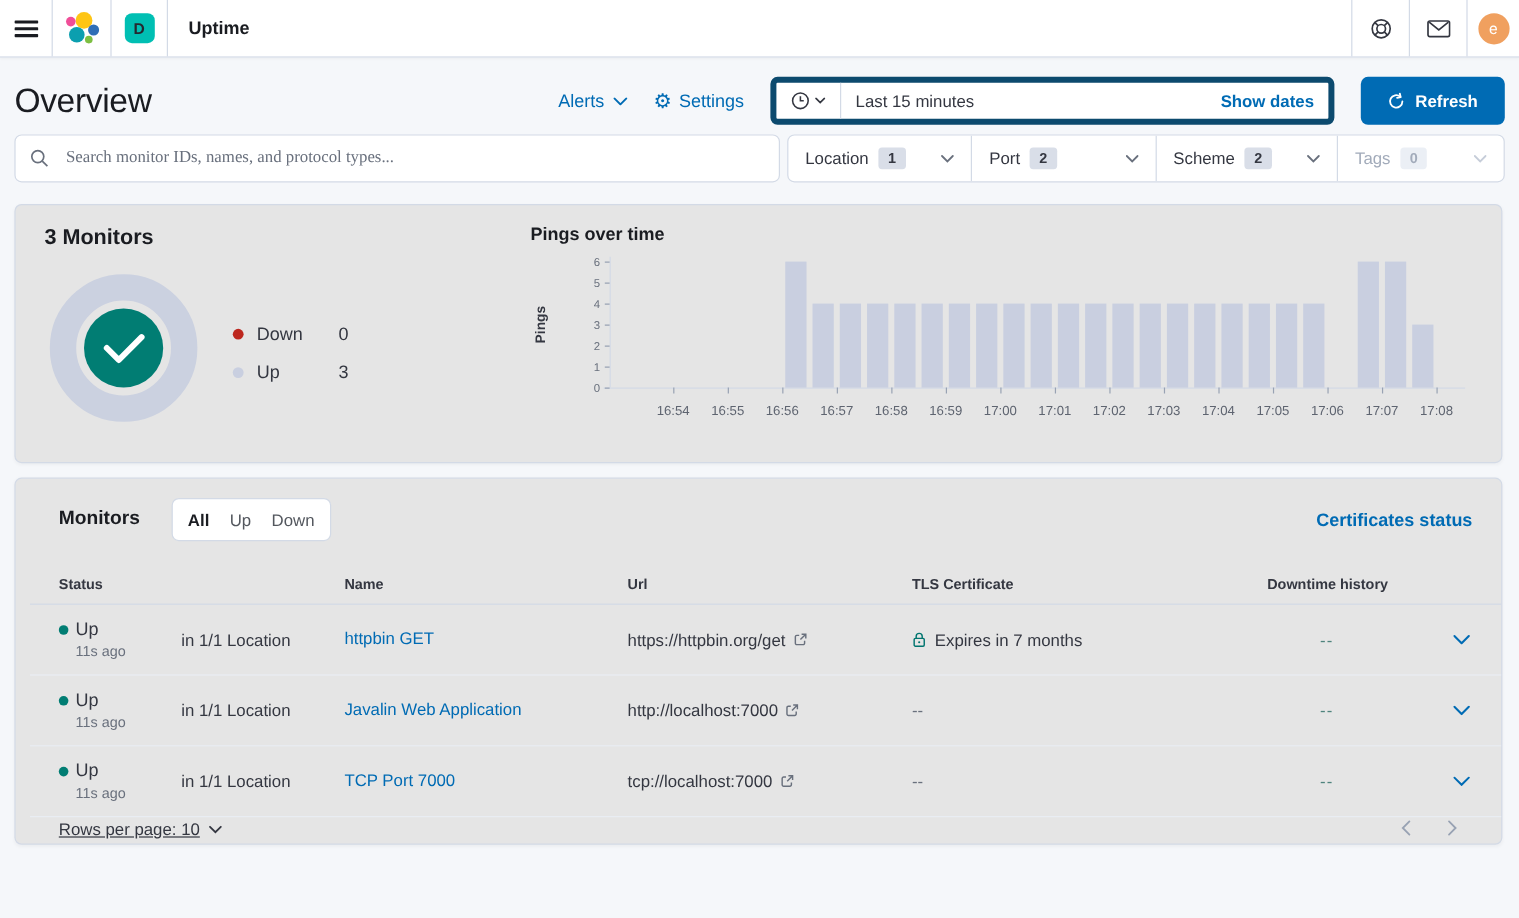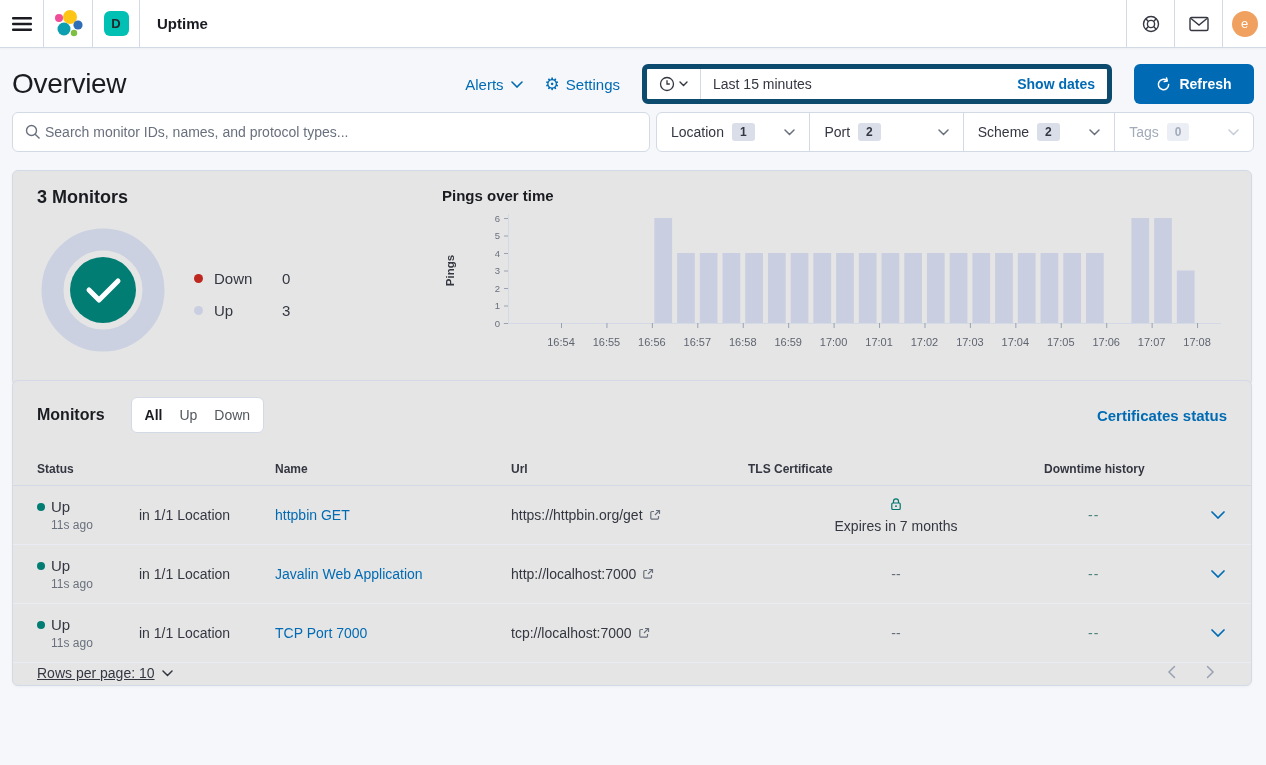--- a/index.html
+++ b/index.html
@@ -43,41 +43,41 @@
   .tp-text { flex:1; padding-left:12px; font-size:14px; color:#343741; cursor:pointer; }
   .tp-showdates { padding-right:12px; font-size:14px; font-weight:600; }
 
   .refresh-btn { width:120px; height:40px; background:#006BB4; border:none; border-radius:6px;
     color:#FFF; font-size:14px; font-weight:600; display:flex; align-items:center;
     justify-content:center; gap:8px; cursor:pointer; font-family:inherit; }
 
   
   .search-row { position:absolute; top:112px; left:12px; right:12px; height:40px; display:flex; gap:6px; }
   .search-box { flex:1; background:#FFF; border:1px solid #D3DAE6; border-radius:6px;
-    display:flex; align-items:center; padding:0 12px; gap:4px; }
+    display:flex; align-items:center; padding:0 12px; gap:14px;font-family:Liberation Serif, serif; }
   .search-box input { border:none; outline:none; flex:1; font-size:14px; color:#343741;
     font-family:inherit; background:transparent; }
   .search-box input::placeholder { color:#69707D; }
   .filter-group { width:598px; background:#FFF; border:1px solid #D3DAE6; border-radius:6px;
     display:flex; overflow:hidden; }
   .filter-btn { display:flex; align-items:center; padding:0 14px; gap:8px; cursor:pointer;
     border-right:1px solid #D3DAE6; font-size:14px; color:#343741; }
   .filter-btn:nth-child(1){ width:157px; } .filter-btn:nth-child(2){ width:157px; }
   .filter-btn:nth-child(3){ width:155px; } .filter-btn:nth-child(4){ width:141px; border-right:none; }
   .filter-btn .chev { margin-left:auto; }
   .count-badge { background:#D9DEE8; border-radius:3px; font-size:12px; font-weight:600;
     padding:2px 8px; color:#343741; }
   .filter-btn.disabled { color:#A2ABBA; cursor:default; }
   .filter-btn.disabled .count-badge { background:#EBEFF5; color:#A2ABBA; }
 
   
   .panel { position:absolute; left:12px; right:14px; background:#e5e5e5;
     border:1px solid #D3DAE6; border-radius:6px; box-shadow:0 1px 3px rgba(0,0,0,.04); }
   .summary-panel { top:170px; height:216px; }
-  .monitors-panel { top:380px; height:306px; }
+  .monitors-panel { top:398px; height:306px;padding-left:12px; }
 
   
   .summary-title { position:absolute; left:24px; top:16px; font-size:18px; font-weight:700; color:#1A1C21; }
   .donut-wrap { position:absolute; left:26px; top:55px; }
   .legend { position:absolute; left:181px; top:96px; width:200px; }
   .legend-row { display:flex; align-items:center; height:22px; margin-bottom:10px; font-size:15px; }
   .legend-dot { width:9px; height:9px; border-radius:50%; margin-right:11px; }
   .dot-down { background:#BD271E; } .dot-up { background:#C9CFE0; }
   .legend-label { width:68px; }
   .legend-value { color:#343741; }
@@ -100,21 +100,21 @@
   .th { font-size:12px; font-weight:700; color:#343741; }
   .mon-row { display:grid; grid-template-columns:102px 136px 236px 237px 296px 150px 1fr;
     padding-left:24px; height:59px; align-items:center; border-bottom:1px solid #E9EDF3; }
   .status-cell { display:flex; flex-direction:column; justify-content:center; }
   .status-line { display:flex; align-items:center; gap:6px; font-size:15px; color:#343741; }
   .status-dot { width:8px; height:8px; border-radius:50%; background:#017D73; }
   .status-ago { font-size:12px; color:#69707D; padding-left:14px; margin-top:3px; }
   .loc-cell, .url-cell { font-size:14px; color:#343741; }
   .url-cell { display:flex; align-items:center; gap:6px; }
   .name-cell a { font-size:14px; }
-  .tls-cell { font-size:14px; color:#343741; display:flex; align-items:center; gap:7px;flex-direction:column; }
+  .tls-cell { font-size:14px; color:#343741; display:flex; align-items:center; gap:7px; }
   .muted-dash { color:#69707D; }
   .downtime-cell { font-size:14px; color:#4E837D; padding-left:44px; letter-spacing:1px; }
   .expand-cell { display:flex; justify-content:flex-end; padding-right:26px; cursor:pointer; }
 
   .mon-footer { display:flex; align-items:flex-start; justify-content:space-between;
     padding:0 24px; margin-top:2px;text-decoration:underline; }
   .rpp { font-size:14px; color:#343741; display:flex; align-items:center; gap:7px; cursor:pointer; }
   .pager { display:flex; align-items:center; gap:30px; padding-right:12px; }
   .pager .pg { cursor:pointer; display:flex; }
 

